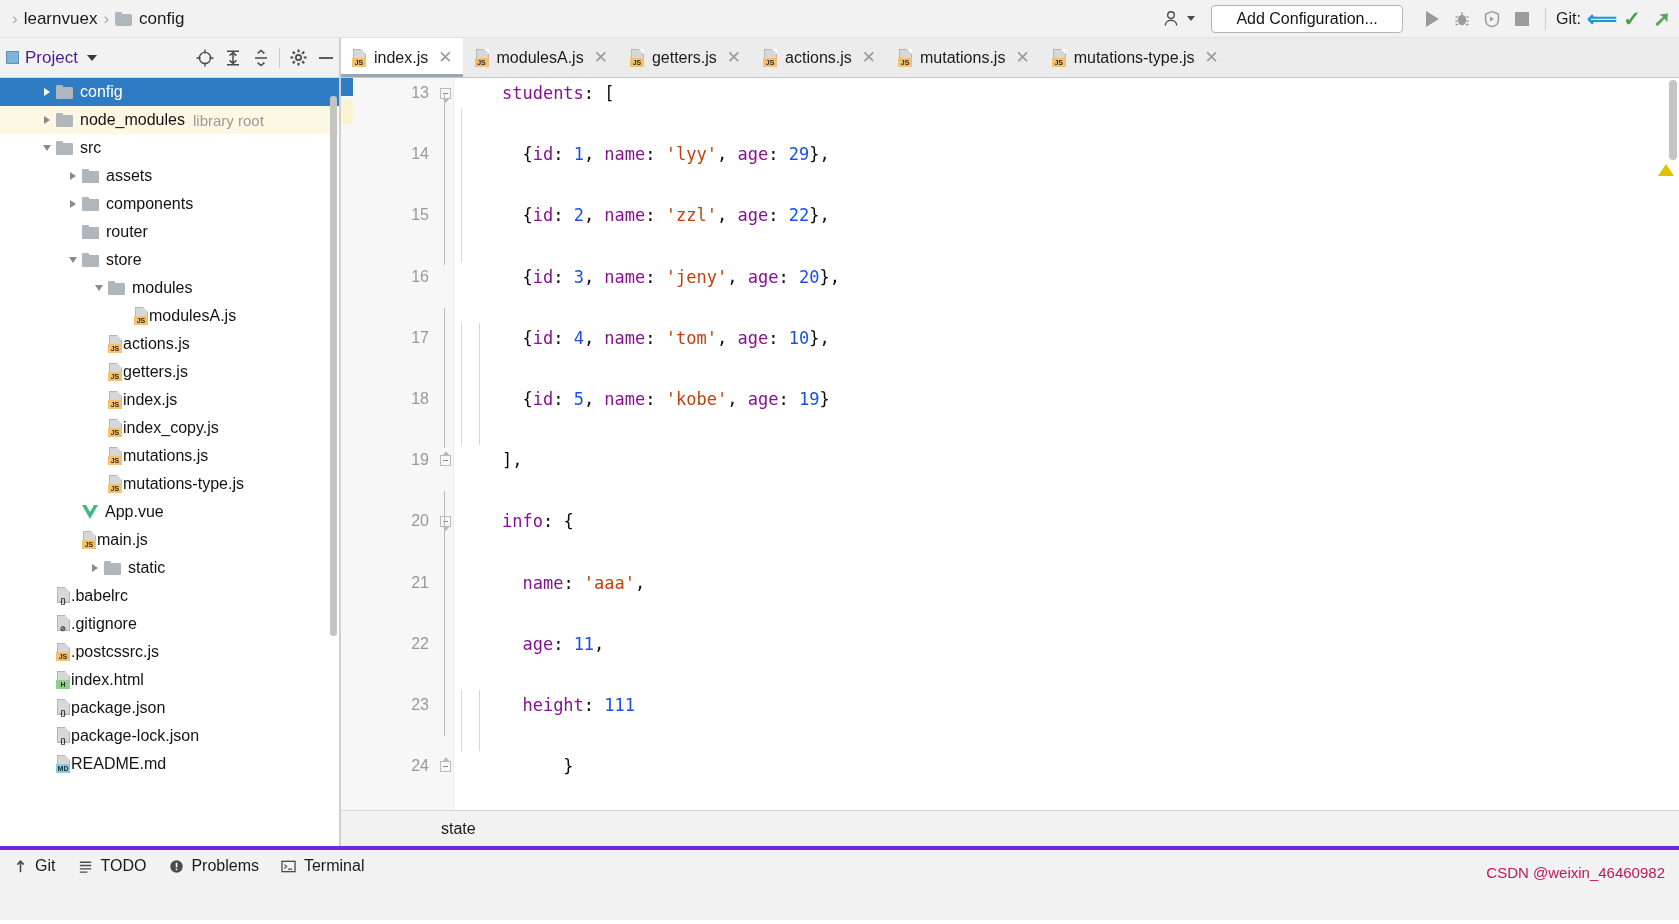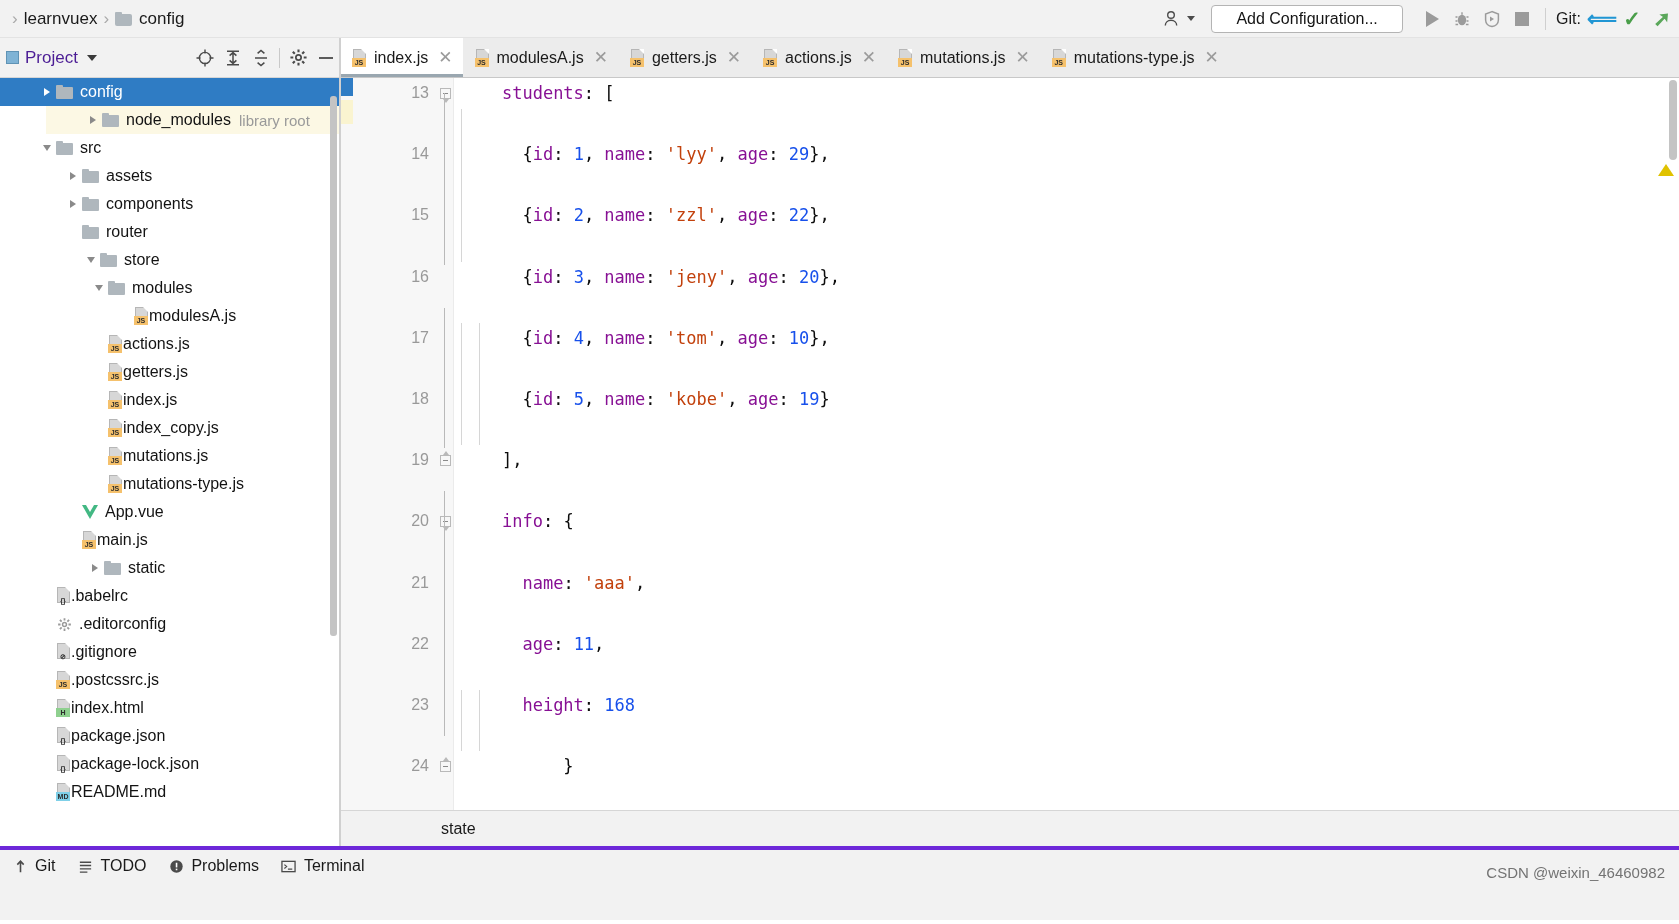--- a/index.html
+++ b/index.html
@@ -101,21 +101,21 @@
   
   .sidebar {
     position:absolute; left:0; top:78px; width:340px; height:768px;
     background:#ffffff; overflow:hidden;
   }
   .trow {
     height:28px; display:flex; align-items:center; font-size:16px; color:#131313;
     white-space:nowrap; padding-right:4px;
   }
   .trow.sel { background:#2f7cc4; color:#ffffff; }
-  .trow.hl  { background:#fcf8e4;margin-left:46px; }
+  .trow.hl  { background:#fcf8e4; }
   .arrow { width:14px; height:14px; flex:none; display:flex; align-items:center; justify-content:center; margin-right:2px; }
   .arrow .chev-r { width:0;height:0;border-top:4.5px solid transparent;border-bottom:4.5px solid transparent;border-left:6px solid #8a8a8a; }
   .arrow .chev-d { width:0;height:0;border-left:4.5px solid transparent;border-right:4.5px solid transparent;border-top:6px solid #8a8a8a; }
   .trow.sel .arrow .chev-r { border-left-color:#ffffff; }
   .folder-ic { position:relative; width:17px; height:14px; flex:none; margin-right:7px; }
   .folder-ic::before { content:""; position:absolute; left:0; top:2px; width:17px; height:12px; background:#afb7bd; border-radius:1px; }
   .folder-ic::after  { content:""; position:absolute; left:0; top:0;  width:7px;  height:3px;  background:#afb7bd; border-radius:1px 1px 0 0; }
   .tlabel { margin-right:8px; }
   .tnote { color:#9a9a9a; font-size:15px; }
   .vue-ic { width:16px;height:15px;flex:none;margin-right:7px; position:relative; }
@@ -191,21 +191,21 @@
   
   .statusbar {
     position:absolute; left:0; top:846px; width:1679px; height:74px;
     background:#f2f2f2; border-top:4px solid #6d28d9;
   }
   .sb-items { display:flex; align-items:center; height:32px; padding-left:4px; }
   .sb-item { display:flex; align-items:center; gap:7px; font-size:16px; color:#1a1a1a; padding:0 14px 0 8px; }
   .sb-ic { width:16px;height:16px;display:flex;align-items:center;justify-content:center;color:#4b4b4b;flex:none; }
   .watermark {
     position:absolute; right:14px; top:14px;
-    font-size:15px; color:#737373; font-family:"Liberation Sans", sans-serif;
+    font-size:15px; color:#be185d; font-family:"Liberation Sans", sans-serif;
   }
 </style>
 </head>
 <body>
 
 <div id="app">
 
   <div class="topbar">
     <div class="bc">
       <span class="bc-sep">›</span>
@@ -389,21 +389,21 @@
           <span class="chev-r"></span>
         </span>
         <span class="folder-ic"></span>
         <span class="tlabel">components</span>
       </div>
       <div class="trow" style="padding-left: 66px;">
         <span class="arrow"></span>
         <span class="folder-ic"></span>
         <span class="tlabel">router</span>
       </div>
-      <div class="trow" style="padding-left: 66px; margin-left: 18px;">
+      <div class="trow" style="padding-left: 66px;">
         <span class="arrow">
           <span class="chev-d"></span>
         </span>
         <span class="folder-ic"></span>
         <span class="tlabel">store</span>
       </div>
       <div class="trow" style="padding-left: 92px;">
         <span class="arrow">
           <span class="chev-d"></span>
         </span>
@@ -495,30 +495,20 @@
         <span class="tlabel">static</span>
       </div>
       <div class="trow" style="padding-left: 40px;">
         <span class="arrow"></span>
         <span class="ficon">
           <span class="pg"></span>
           <span class="fold"></span>
           <span class="badge badge-json">{}</span>
         </span>
         <span class="tlabel">.babelrc</span>
-      </div>
-      <div class="trow" style="padding-left: 40px;">
-        <span class="arrow"></span>
-        <span class="gear-ic">
-          <svg width="15" height="15" viewBox="0 0 20 20">
-            <circle cx="10" cy="10" r="2.6" fill="none" stroke="#9a9a9a" stroke-width="2"></circle>
-            <path d="M10 1.5v3.2M10 15.3v3.2M1.5 10h3.2M15.3 10h3.2M3.9 3.9l2.3 2.3M13.8 13.8l2.3 2.3M16.1 3.9l-2.3 2.3M6.2 13.8l-2.3 2.3" stroke="#9a9a9a" stroke-width="2.4"></path>
-          </svg>
-        </span>
-        <span class="tlabel">.editorconfig</span>
       </div>
       <div class="trow" style="padding-left: 40px;">
         <span class="arrow"></span>
         <span class="ficon">
           <span class="pg"></span>
           <span class="fold"></span>
           <span class="badge badge-json">⊘</span>
         </span>
         <span class="tlabel">.gitignore</span>
       </div>
@@ -581,21 +571,21 @@
         <div class="line" style="top: 0px;"><span class="lnum">13</span><span class="fold-m"><span class="fold-box down"></span></span><span class="ltext">    <span class="prop">students</span>: [</span></div>
         <div class="line" style="top: 30.6px;"><span class="lnum">14</span><span class="ltext">      {<span class="prop">id</span>: <span class="num">1</span>, <span class="prop">name</span>: <span class="str">'lyy'</span>, <span class="prop">age</span>: <span class="num">29</span>},</span></div>
         <div class="line" style="top: 61.2px;"><span class="lnum">15</span><span class="ltext">      {<span class="prop">id</span>: <span class="num">2</span>, <span class="prop">name</span>: <span class="str">'zzl'</span>, <span class="prop">age</span>: <span class="num">22</span>},</span></div>
         <div class="line" style="top: 91.8px;"><span class="lnum">16</span><span class="ltext">      {<span class="prop">id</span>: <span class="num">3</span>, <span class="prop">name</span>: <span class="str">'jeny'</span>, <span class="prop">age</span>: <span class="num">20</span>},</span></div>
         <div class="line" style="top: 122.4px;"><span class="lnum">17</span><span class="ltext">      {<span class="prop">id</span>: <span class="num">4</span>, <span class="prop">name</span>: <span class="str">'tom'</span>, <span class="prop">age</span>: <span class="num">10</span>},</span></div>
         <div class="line" style="top: 153px;"><span class="lnum">18</span><span class="ltext">      {<span class="prop">id</span>: <span class="num">5</span>, <span class="prop">name</span>: <span class="str">'kobe'</span>, <span class="prop">age</span>: <span class="num">19</span>}</span></div>
         <div class="line" style="top: 183.6px;"><span class="lnum">19</span><span class="fold-m"><span class="fold-box up"></span></span><span class="ltext">    ],</span></div>
         <div class="line" style="top: 214.2px;"><span class="lnum">20</span><span class="fold-m"><span class="fold-box down"></span></span><span class="ltext">    <span class="prop">info</span>: {</span></div>
         <div class="line" style="top: 244.8px;"><span class="lnum">21</span><span class="ltext">      <span class="prop">name</span>: <span class="str">'aaa'</span>,</span></div>
         <div class="line" style="top: 275.4px;"><span class="lnum">22</span><span class="ltext">      <span class="prop">age</span>: <span class="num">11</span>,</span></div>
-        <div class="line" style="top: 306px;"><span class="lnum">23</span><span class="ltext">      <span class="prop">height</span>: <span class="num">168</span></span></div>
+        <div class="line" style="top: 306px;"><span class="lnum">23</span><span class="ltext">      <span class="prop">height</span>: <span class="num">111</span></span></div>
         <div class="line" style="top: 336.6px;"><span class="lnum">24</span><span class="fold-m"><span class="fold-box up"></span></span><span class="ltext">          }</span></div>
         <div class="fold-line" style="left: 103px; top: 15.3px; height: 171.36px;"></div>
         <div class="fold-line" style="left: 103px; top: 229.5px; height: 140.76px;"></div>
         <div class="fold-line" style="left: 103px; top: 413.1px; height: 244.8px;"></div>
         <div class="fold-line" style="left: 103px; top: 596.7px; height: 61.2px;"></div>
         <div class="ind" style="left: 120px; top: 30.6px; height: 153px;"></div>
         <div class="ind" style="left: 120px; top: 244.8px; height: 122.4px;"></div>
         <div class="ind" style="left: 138px; top: 244.8px; height: 122.4px;"></div>
         <div class="ind" style="left: 120px; top: 612px; height: 61.2px;"></div>
         <div class="ind" style="left: 138px; top: 612px; height: 61.2px;"></div>

